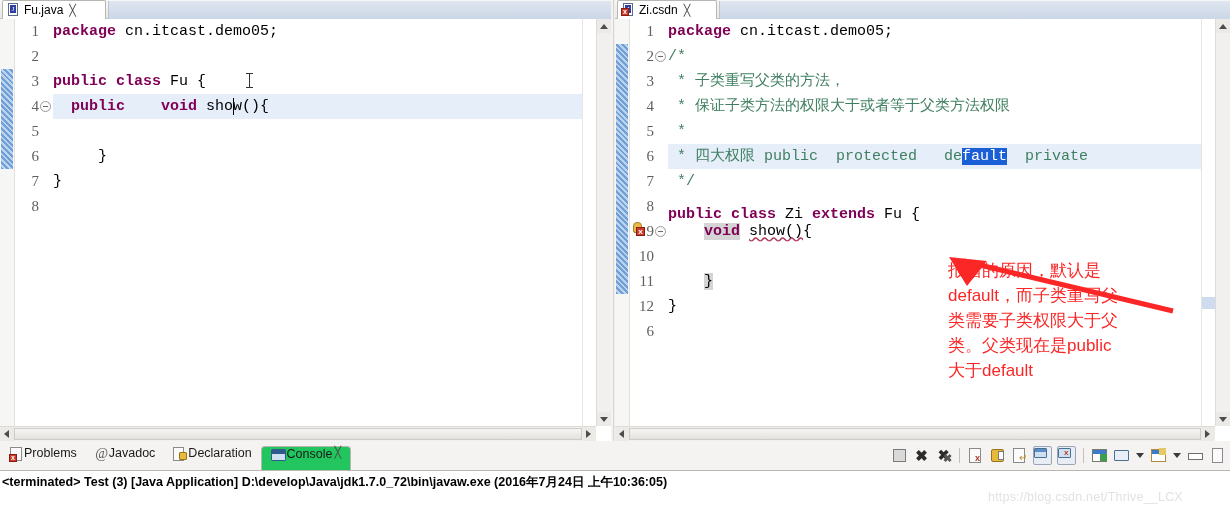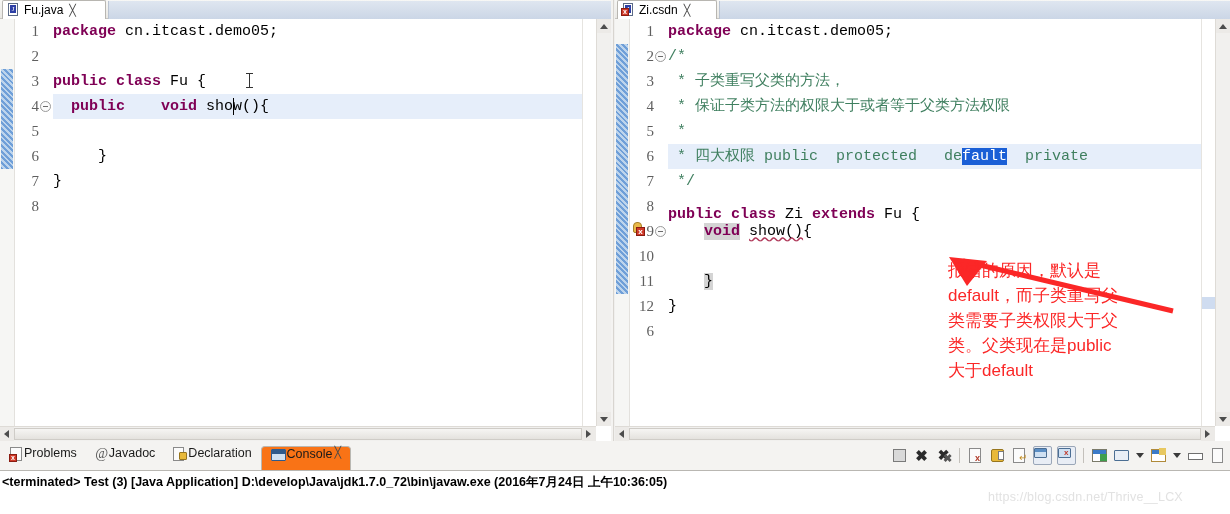--- a/index.html
+++ b/index.html
@@ -366,21 +366,21 @@
     display: flex;
     align-items: flex-start;
     height: 24px;
     padding: 0 9px;
     box-sizing: border-box;
     font-size: 12.5px;
     color: #1a1a1a;
     white-space: nowrap;
   }
   .bv-tab.active {
-    background: #f97316;
+    background: #22c55e;
     border: 1px solid #b9b7b2;
     border-bottom: none;
     border-radius: 4px 4px 0 0;
   }
   .bv-underline {
     position: absolute;
     left: 0; right: 0; top: 29px;
     height: 1px; background: #b9b7b2;
   }
   .bv-body {

